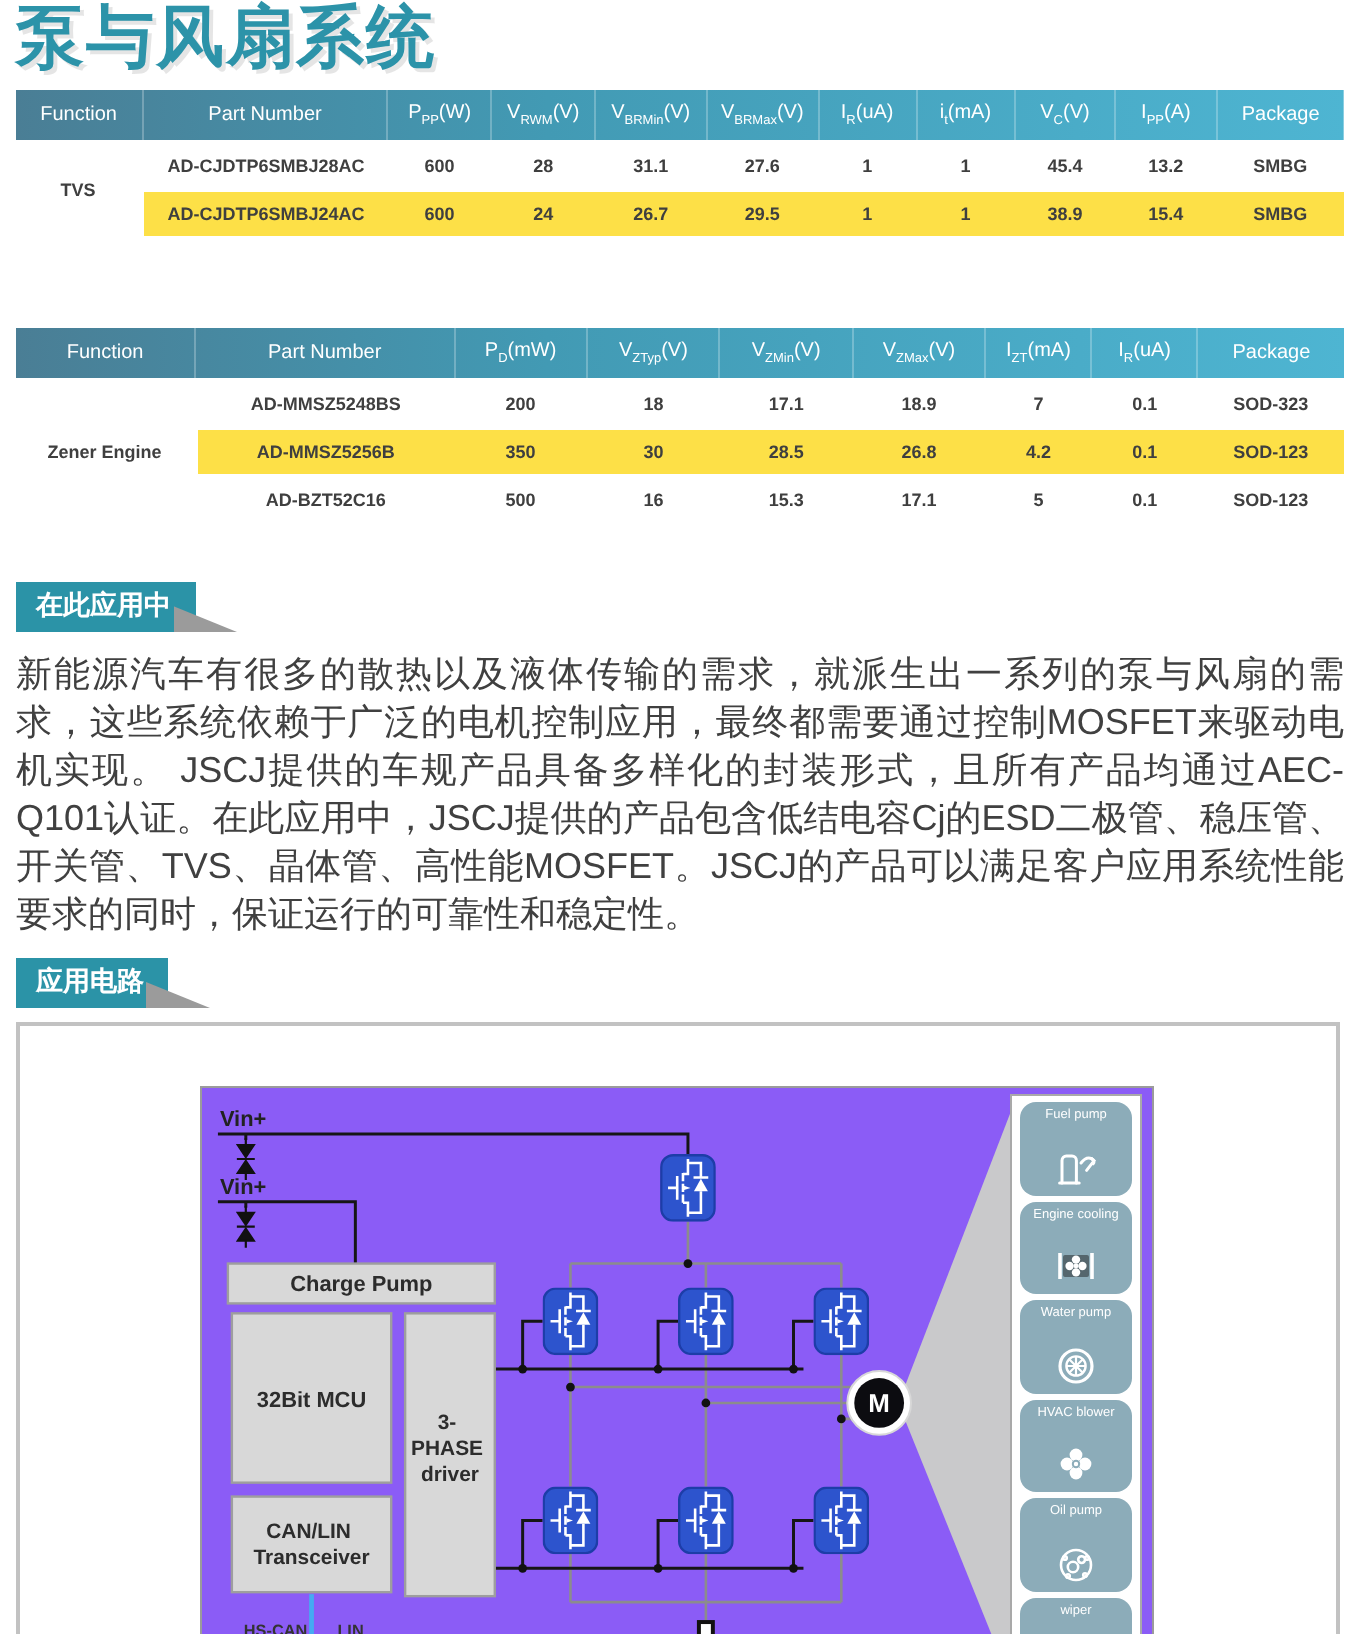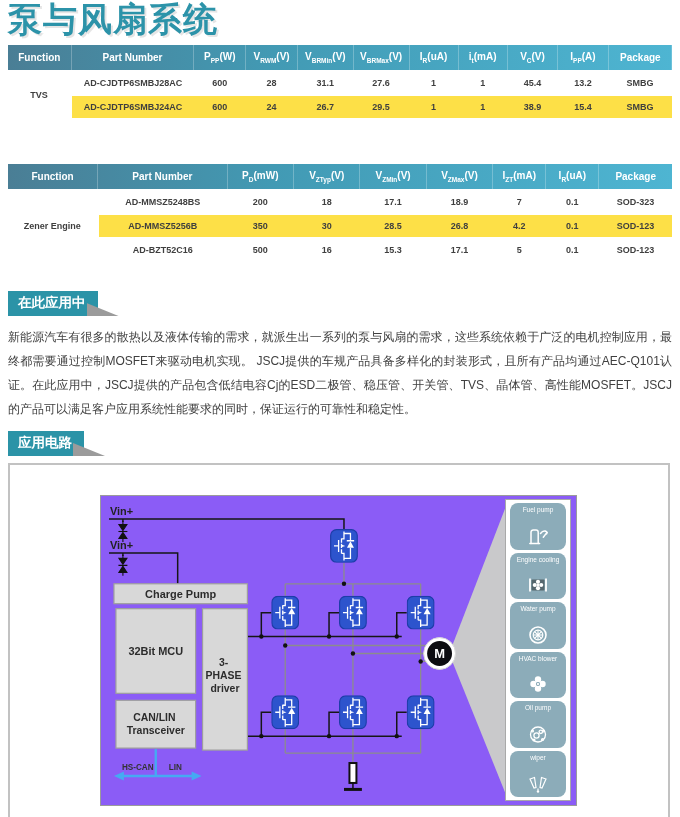--- a/index.html
+++ b/index.html
@@ -9,36 +9,36 @@
   }
   
   .page-title{
     margin:4px 0 10px 8px;font-size:34px;font-weight:bold;color:#2c93a9;
     letter-spacing:1px;line-height:31px;text-shadow:2px 2px 0 rgba(0,0,0,0.10);
   }
   
   table.dtable{width:664px;margin:0 8px;border-collapse:collapse;table-layout:fixed;
     font-size:9px;font-weight:bold;color:#3f3f3f;}
   table.dtable thead tr{background:linear-gradient(90deg,#4a7e95 0%,#429ab4 40%,#4eb5d2 100%);}
-  table.dtable th{color:#fff;font-weight:bold;font-size:10px;height:25px;padding:0;
+  table.dtable th{color:#fff;font-weight:normal;font-size:10px;height:25px;padding:0;
     text-align:center;border-bottom:2px solid #fff;border-right:1px solid rgba(255,255,255,.25);}
   table.dtable th:last-child{border-right:none;margin-left:46px;}
   table.dtable th sub{font-size:6.5px;}
   table.dtable td{height:22px;text-align:center;padding:0;border-bottom:2px solid #fff;background:#fff;}
   table.dtable tr.hl td{background:#fde047;}
   table.dtable td.fn{background:#fff !important;border-right:2px solid #fff;}
   #zener-table{margin-top:44px;}
   
   .badge{position:relative;display:inline-block;margin:28px 0 0 8px;background:#2b93a7;
     color:#fff;font-weight:bold;font-size:13.5px;padding:3px 12px 4px 10px;z-index:1;}
   .badge::after{content:"";position:absolute;right:-21px;bottom:0;width:32px;height:13px;
     background:#9b9b9b;clip-path:polygon(0 0,100% 100%,0 100%);z-index:-1;}
   .badge.second{margin-top:10px;}
   
-  .intro{margin:9px 8px 0 8px;font-size:12px;line-height:24px;color:#404040;text-align:justify;}
+  .intro{margin:9px 8px 0 8px;font-size:18px;line-height:24px;color:#404040;text-align:justify;}
   
   .circuit-wrap{position:relative;margin:7px 8px 0 8px;width:662px;height:387px;
     border:2px solid #c2c2c2;background:#fff;box-sizing:border-box;}
   .panel{position:absolute;left:90px;top:30px;width:477px;height:311px;
     border:1px solid #9b9b9b;background:#8b5cf6;box-sizing:border-box;}
   svg.cir{position:absolute;left:0;top:0;width:475px;height:309px;}
   .blk{fill:#d8d8d8;stroke:#9e9e9e;stroke-width:1.2;}
   .btxt{font-family:"Liberation Sans",sans-serif;font-weight:bold;font-size:11px;fill:#2c2c2c;text-anchor:middle;}
   .btxt2{font-size:10.5px;}
   .vin{font-family:"Liberation Sans",sans-serif;font-weight:bold;font-size:11px;fill:#222;}

